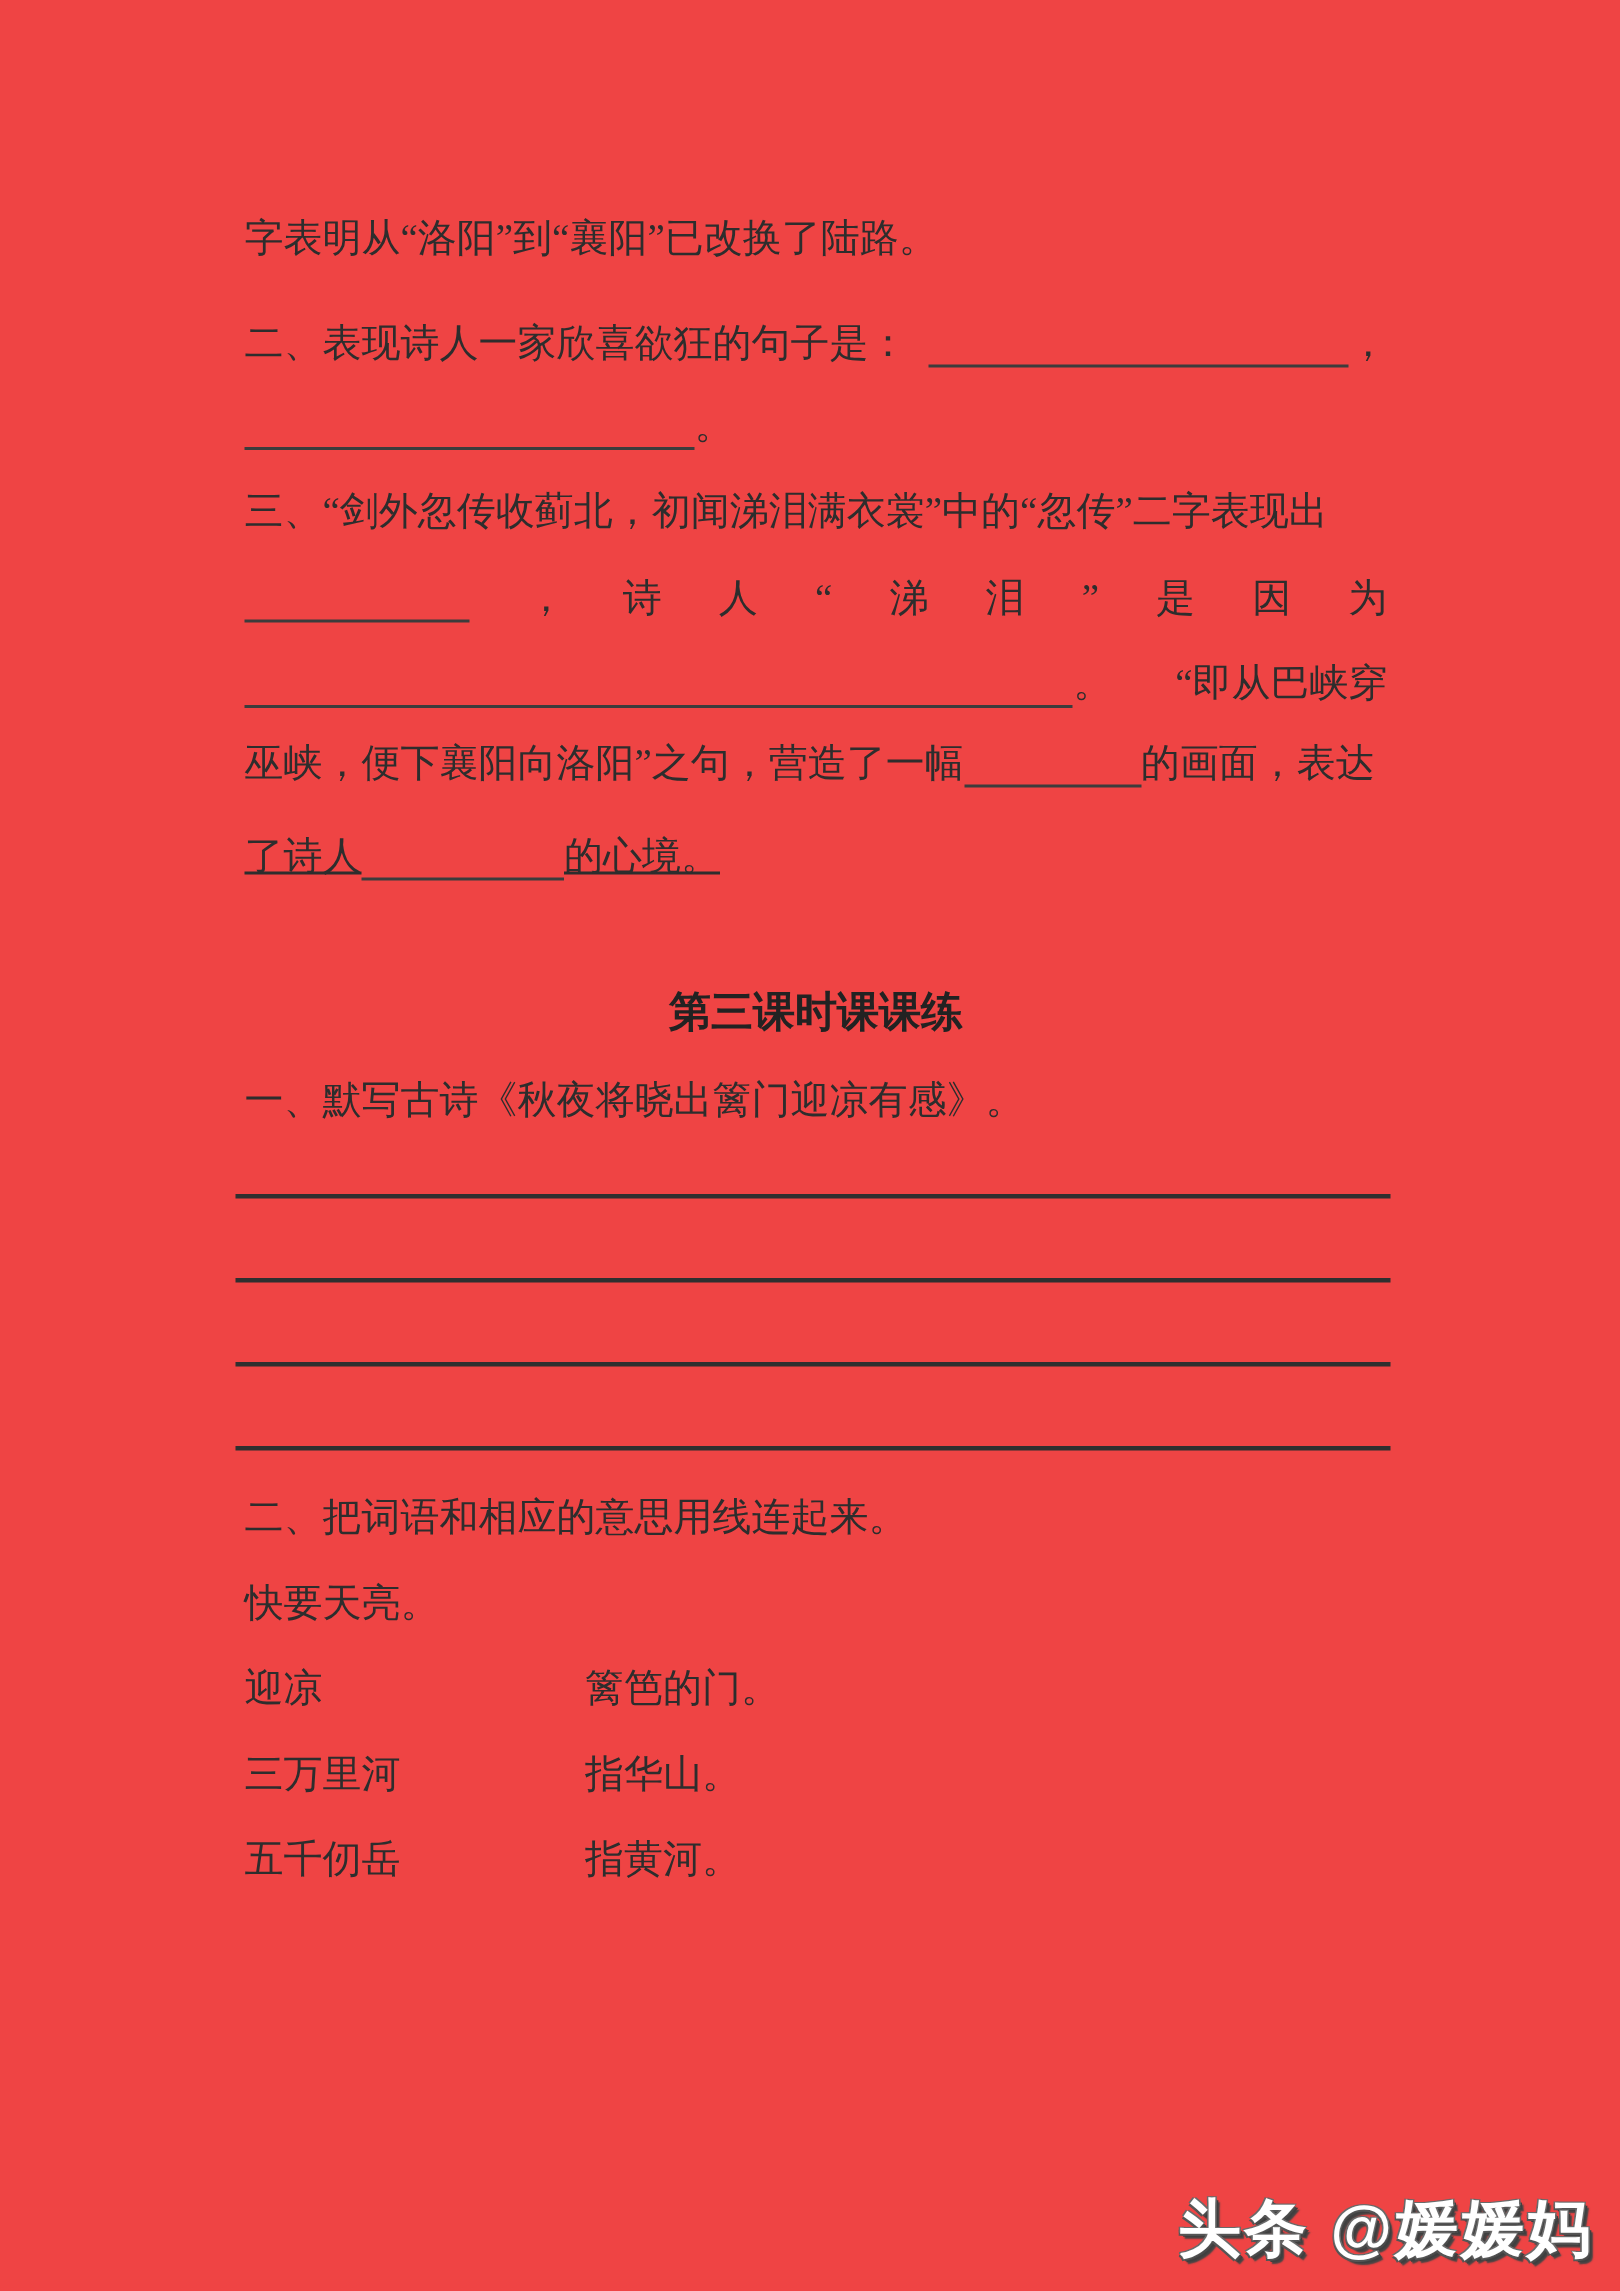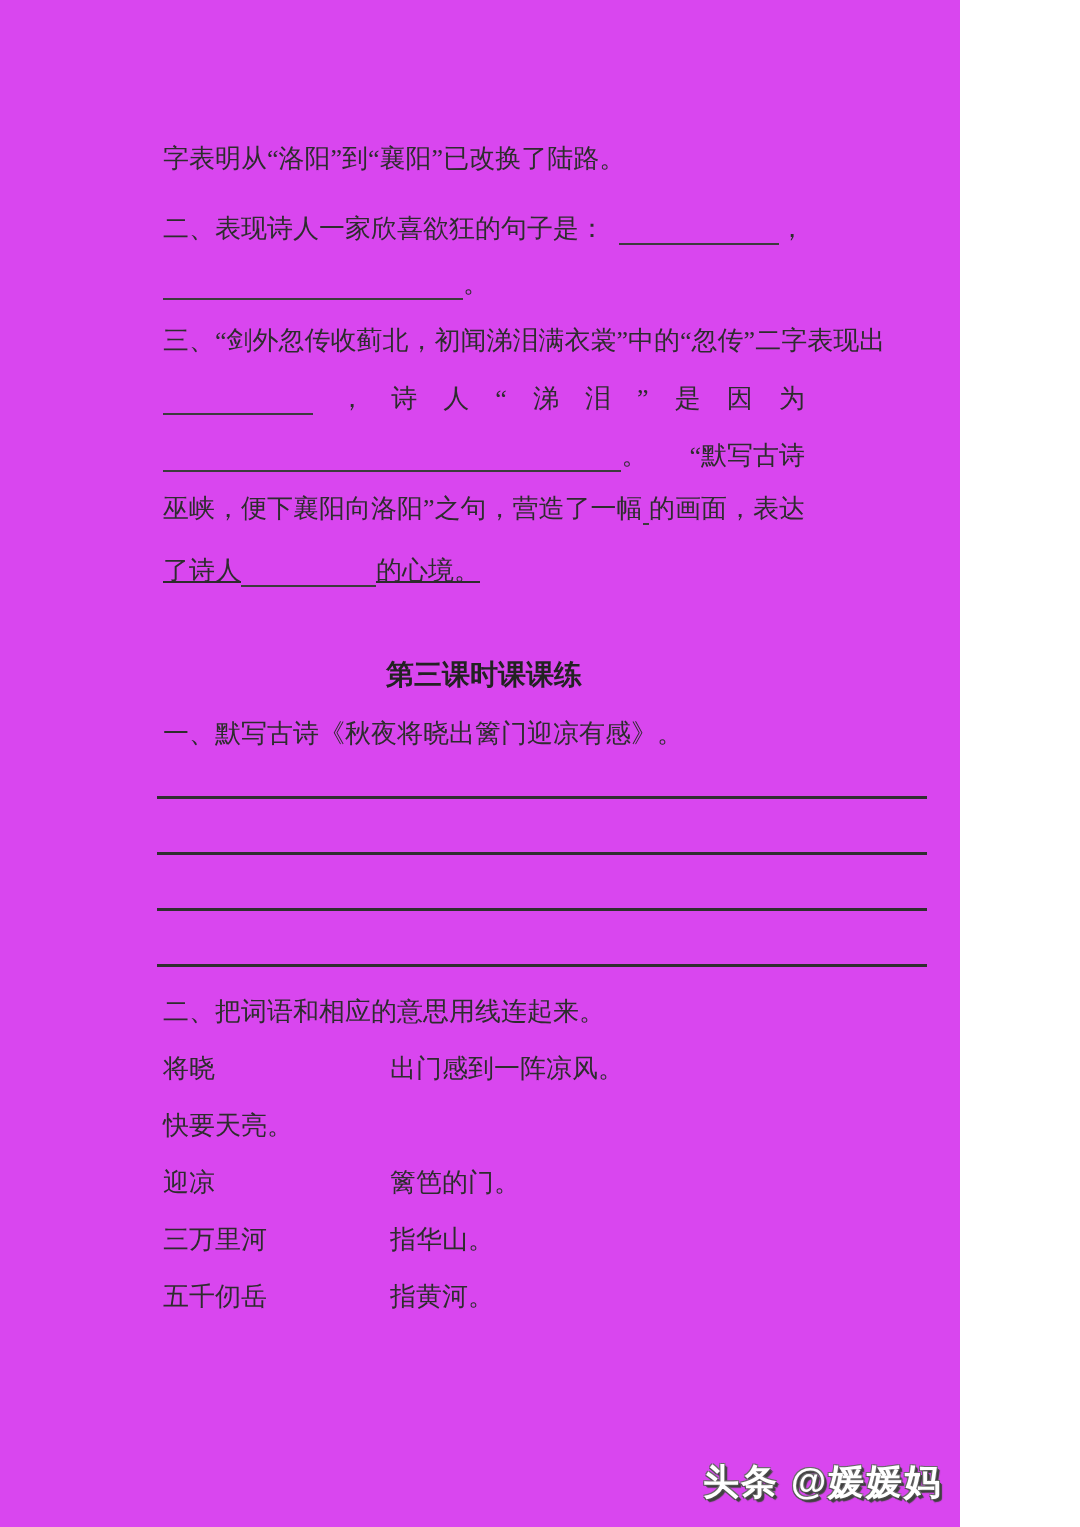--- a/index.html
+++ b/index.html
@@ -1,20 +1,20 @@
 <!DOCTYPE html>
 <html><head>
 <meta charset="utf-8">
 <style>
   html, body { margin: 0; padding: 0; background: #ffffff; }
   .page {
     position: relative;
-    width: 960px;
+    width: 1080px;
     height: 1527px;
-    background: #d946ef;
+    background: #ef4444;
     font-family: "Liberation Serif", "DejaVu Serif", serif;
     color: #2d2d2d;
     overflow: hidden;
   }
   .content {
     position: absolute;
     left: 163px;
     right: 155px;
     top: 143px;
   }
@@ -74,21 +74,21 @@
     align-items: flex-end;
   }
   .match-term { width: 227px; flex: 0 0 227px; }
   .gap8 { width: 14px; }
   .watermark {
     position: absolute;
     right: 18px;
     top: 1458px;
     font-family: "Liberation Sans", "DejaVu Sans", sans-serif;
     font-weight: 700;
-    font-size: 36px;
+    font-size: 42px;
     letter-spacing: 2px;
     color: #ffffff;
     text-shadow:
       -1px -1px 0 #6a6a6a,
        1px -1px 0 #6a6a6a,
       -1px  1px 0 #555555,
        1px  1px 0 #4a4a4a,
        2px  2px 0 #3f3f3f,
        3px  3px 1px #444444;
     white-space: nowrap;
@@ -131,21 +131,21 @@
       <span>”</span>
       <span>是</span>
       <span>因</span>
       <span>为</span>
     </div>
 
     <div class="line mt-q3c">
       <span class="blank grow"></span>
       <span>。</span>
       <span style="width:42px"></span>
-      <span>“默写古诗</span>
+      <span>“即从巴峡穿</span>
     </div>
 
     <div class="line mt-q3d">
       <span>巫峡，便下襄阳向洛阳”之句，营造了一幅</span>
       <span class="blank grow" style="max-width:118px"></span>
       <span>的画面，表达</span>
     </div>
 
     <div class="line mt-q3e">
       <span>了诗人</span>
@@ -162,24 +162,20 @@
     <div class="wline first"></div>
     <div class="wline"></div>
     <div class="wline"></div>
     <div class="wline"></div>
 
     <div class="line mt-s3q2">
       <span>二、把词语和相应的意思用线连起来。</span>
     </div>
 
     <div class="match-row">
-      <span class="match-term">将晓</span>
-      <span>出门感到一阵凉风。</span>
-    </div>
-    <div class="match-row">
       <span>快要天亮。</span>
     </div>
     <div class="match-row">
       <span class="match-term">迎凉</span>
       <span>篱笆的门。</span>
     </div>
     <div class="match-row">
       <span class="match-term">三万里河</span>
       <span>指华山。</span>
     </div>

